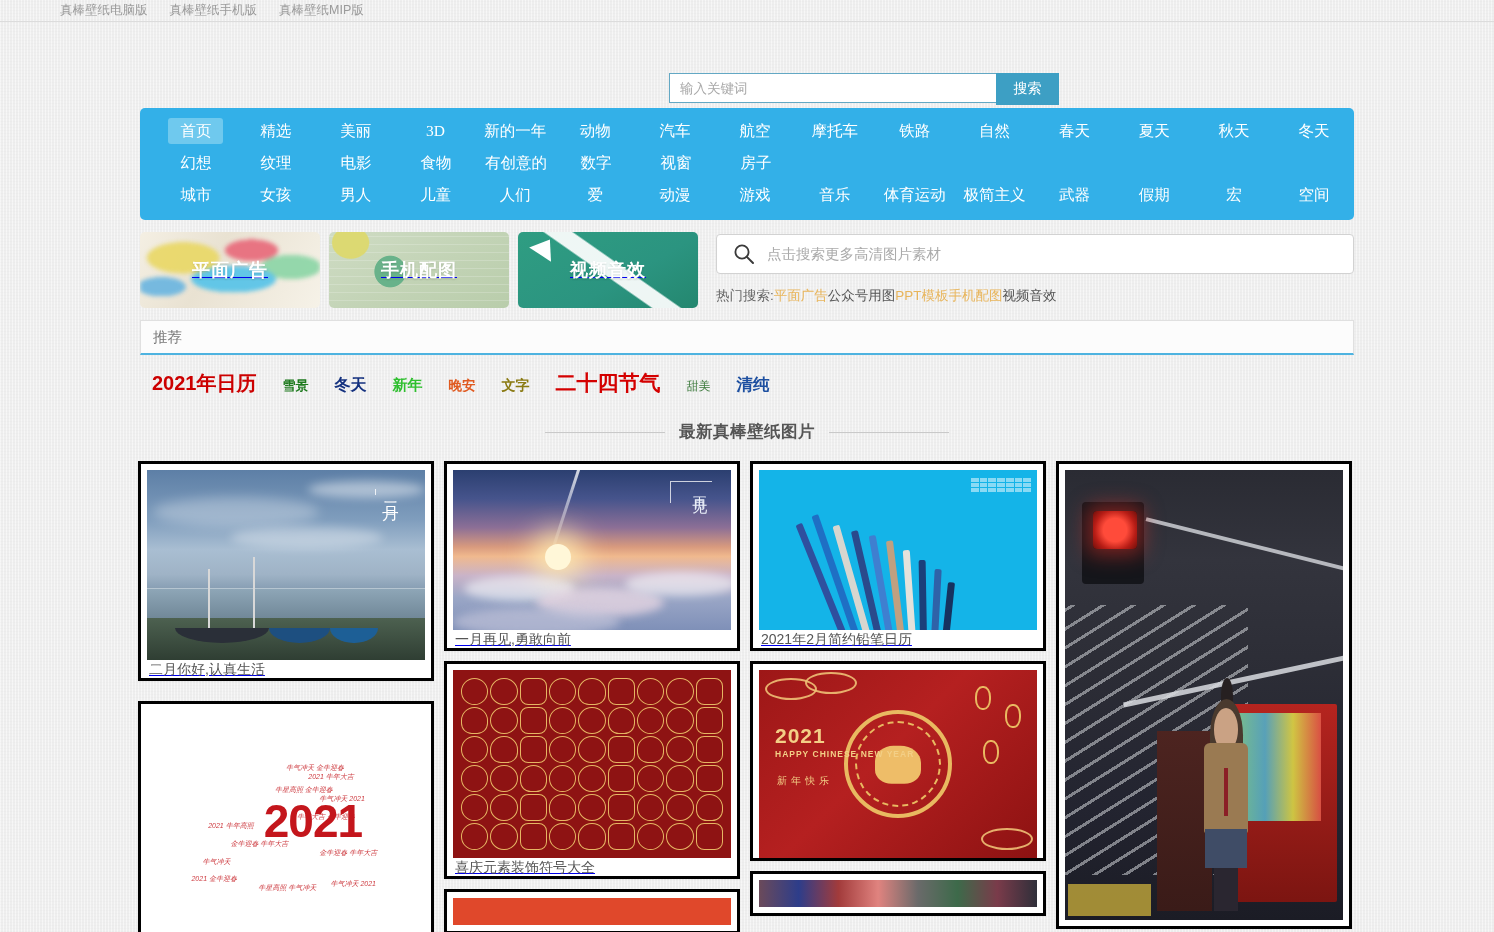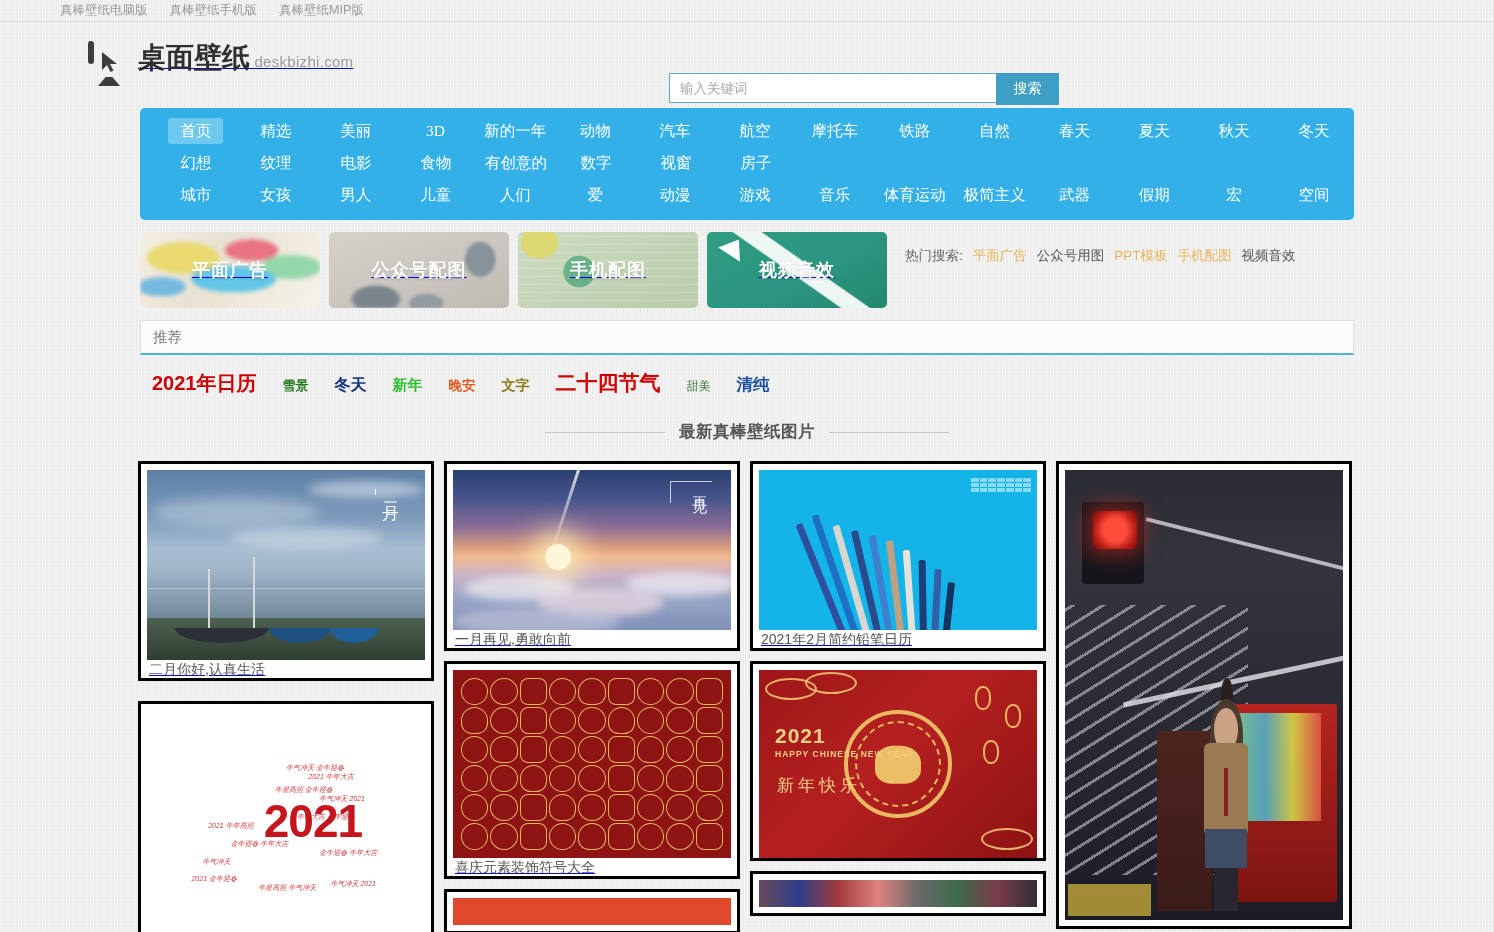--- a/index.html
+++ b/index.html
@@ -230,21 +230,21 @@
     align-items: center;
     padding-left: 16px;
     gap: 12px;
   }
   .promo-search .mag { flex: 0 0 auto; display:flex; }
   .promo-search .ph { color: #aaaaaa; font-size: 14.5px; }
   .hot-row {
     margin-top: 13px;
     display: flex;
     align-items: center;
-    gap: 10px;
+    gap: 0;
     font-size: 13.5px;
     color: #666;
   }
   .hot-row a { text-decoration: none; }
   .hot-gold { color: #e8b55b; }
   .hot-dark { color: #555; }
 
   
   .rec-box {
     margin: 12px auto 0 auto;
@@ -363,21 +363,21 @@
   .th-red-symbols .sgrid i { border:1.5px solid #eec36a; border-radius:50%; opacity:.92; }
   .th-red-symbols .sgrid i:nth-child(3n) { border-radius:30%; }
   .th-red-symbols .sgrid i:nth-child(5n) { border-radius:50% 50% 40% 40%; }
 
   .th-ox { height: 188px; background: linear-gradient(135deg,#9d1717 0%,#b52020 45%,#8d1212 100%); position:relative; overflow:hidden; }
   .th-ox .ring { position:absolute; left:50%; top:50%; transform:translate(-50%,-50%); width:108px; height:108px; border:4px solid #e9b961; border-radius:50%; }
   .th-ox .ring2 { position:absolute; left:50%; top:50%; transform:translate(-50%,-50%); width:86px; height:86px; border:2px dashed #e9b961; border-radius:50%; }
   .th-ox .oxbody { position:absolute; left:50%; top:50%; transform:translate(-50%,-48%); width:46px; height:38px; background:#eebd68; border-radius:40% 45% 36% 36%; }
   .th-ox .y2021 { position:absolute; left:16px; top:54px; color:#f3cf86; font-size:21px; font-weight:700; letter-spacing:1px;}
   .th-ox .hc { position:absolute; left:16px; top:78px; color:#f3cf86; font-size:8.5px; font-weight:700; letter-spacing:1px; line-height:12px;}
-  .th-ox .xn { position:absolute; left:18px; top:104px; color:#f3cf86; font-size:17px; letter-spacing:4px;}
+  .th-ox .xn { position:absolute; left:18px; top:104px; color:#f3cf86; font-size:10px; letter-spacing:4px;}
   .th-ox .lant { position:absolute; width:16px; height:24px; border:2px solid #e9b961; border-radius:45%; }
   .th-ox .l1{right:46px;top:16px;} .th-ox .l2{right:16px;top:34px;} .th-ox .l3{right:38px;top:70px;}
   .th-ox .cloudg { position:absolute; width:52px; height:22px; border:2px solid #eec076; border-radius:50%; opacity:.9;}
   .th-ox .g1{left:6px;top:8px;} .th-ox .g2{right:4px;bottom:8px;} .th-ox .g3{left:46px;top:2px;}
 
   .th-word-ox { height: 222px; background:#ffffff; position:relative; overflow:hidden; }
   .th-word-ox .y { position:absolute; left:42%; top:50%; transform:translateY(-50%); color:#c4161c; font-size:46px; font-weight:700; letter-spacing:-1px;}
   .th-word-ox .bits { position:absolute; inset:0; }
   .th-word-ox .bits i { position:absolute; color:#c4161c; font-size:7px; white-space:nowrap; opacity:.85;}
 
@@ -406,35 +406,20 @@
 </head>
 <body>
 
 <div class="topbar">
   <a href="#">真棒壁纸电脑版</a>
   <a href="#">真棒壁纸手机版</a>
   <a href="#">真棒壁纸MIP版</a>
 </div>
 
 <div class="header">
-  <a class="logo-wrap" href="#">
-    <span class="logo-monitor">
-      <span class="screen"></span>
-      <span class="stand"></span>
-      <span class="cursor">
-        <svg width="20" height="22" viewBox="0 0 20 22">
-            <path d="M2 1 L2 19 L7 14 L10.5 21 L13.5 19.5 L10 13 L17 13 Z" fill="#3d3d3d"></path>
-          </svg>
-      </span>
-    </span>
-    <span class="logo-text-wrap">
-      <span class="logo-title">桌面壁纸</span>
-      <span class="logo-sub">deskbizhi.com</span>
-    </span>
-  </a>
 
   <div class="header-search">
     <input type="text" placeholder="输入关键词" style="">
     <button>搜索</button>
   </div>
 </div>
 
 <div class="nav">
   <div class="nav-row">
     <span class="nav-pad"></span>
@@ -557,32 +542,38 @@
       </span>
     <span class="nav-cell">
         <a class="nav-item" href="#">空间</a>
       </span>
   </div>
 </div>
 
 <div class="promo">
   <a class="promo-card pc1" href="#">
     <span>平面广告</span>
-  </a>
-  <a class="promo-card pc2" href="#">
-    <span>公众号配图</span>
   </a>
   <a class="promo-card pc3" href="#">
     <span>手机配图</span>
   </a>
   <a class="promo-card pc4" href="#">
     <span>视频音效</span>
   </a>
 
   <div class="promo-search-wrap">
+    <div class="promo-search">
+      <span class="mag">
+        <svg width="22" height="22" viewBox="0 0 22 22">
+            <circle cx="9" cy="9" r="6.6" fill="none" stroke="#3a3a3a" stroke-width="1.8"></circle>
+            <line x1="13.6" y1="13.6" x2="20" y2="20" stroke="#3a3a3a" stroke-width="2" stroke-linecap="round"></line>
+          </svg>
+      </span>
+      <span class="ph">点击搜索更多高清图片素材</span>
+    </div>
     <div class="hot-row">
       <span>热门搜索:</span>
       <a href="#" class="hot-gold">平面广告</a>
       <a href="#" class="hot-dark">公众号用图</a>
       <a href="#" class="hot-gold">PPT模板</a>
       <a href="#" class="hot-gold">手机配图</a>
       <a href="#" class="hot-dark">视频音效</a>
     </div>
   </div>
 </div>

